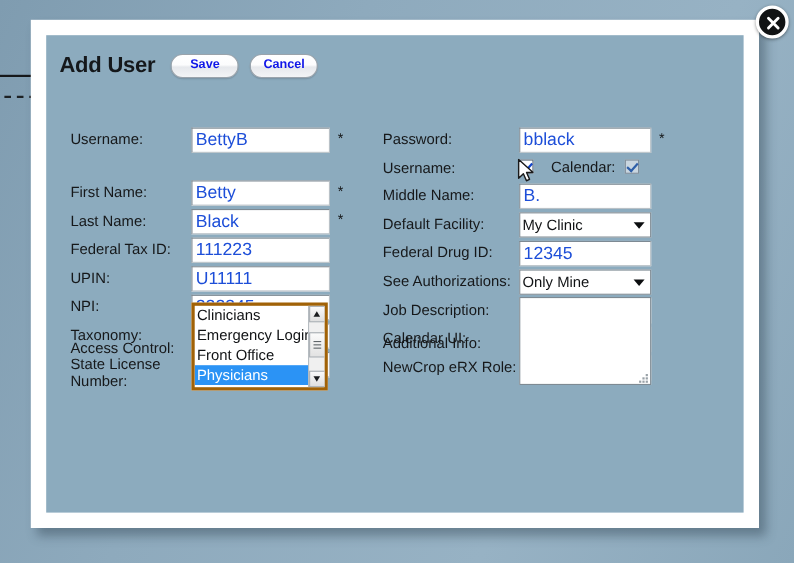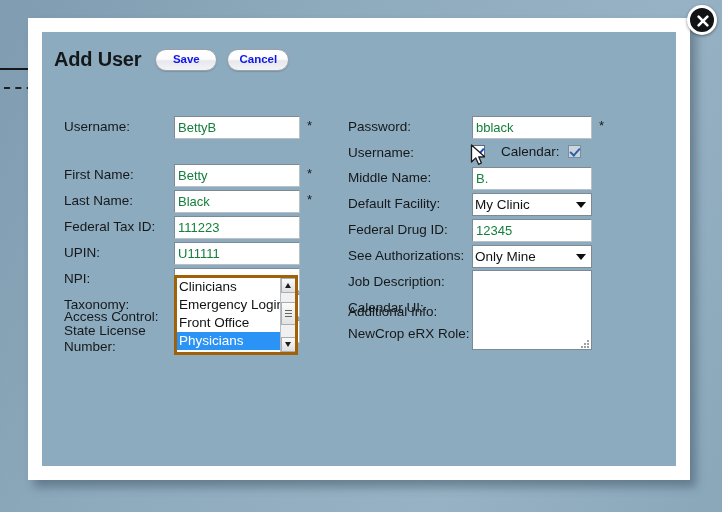--- a/index.html
+++ b/index.html
@@ -107,23 +107,23 @@
 
   .field-ctrl { flex: 0 0 auto; position: relative; }
   .req-star {
     font-size: 13px; color: #16181a; padding-left: 7px; padding-top: 3px;
     line-height: 14px;
   }
 
   input.txt {
     width: 118px;
     height: 19px;
-    font-size: 13px;
+    font-size: 16px;
     font-family: "Liberation Sans", sans-serif;
-    color: #15803d;
+    color: #1d4ed8;
     padding: 1px 3px;
     border: 1px solid #7e8a93;
     border-right-color: #b9c1c7;
     border-bottom-color: #b9c1c7;
     background: #ffffff;
     box-sizing: content-box;
     outline: none;
   }
   #col-right input.txt { width: 112px; }
 

